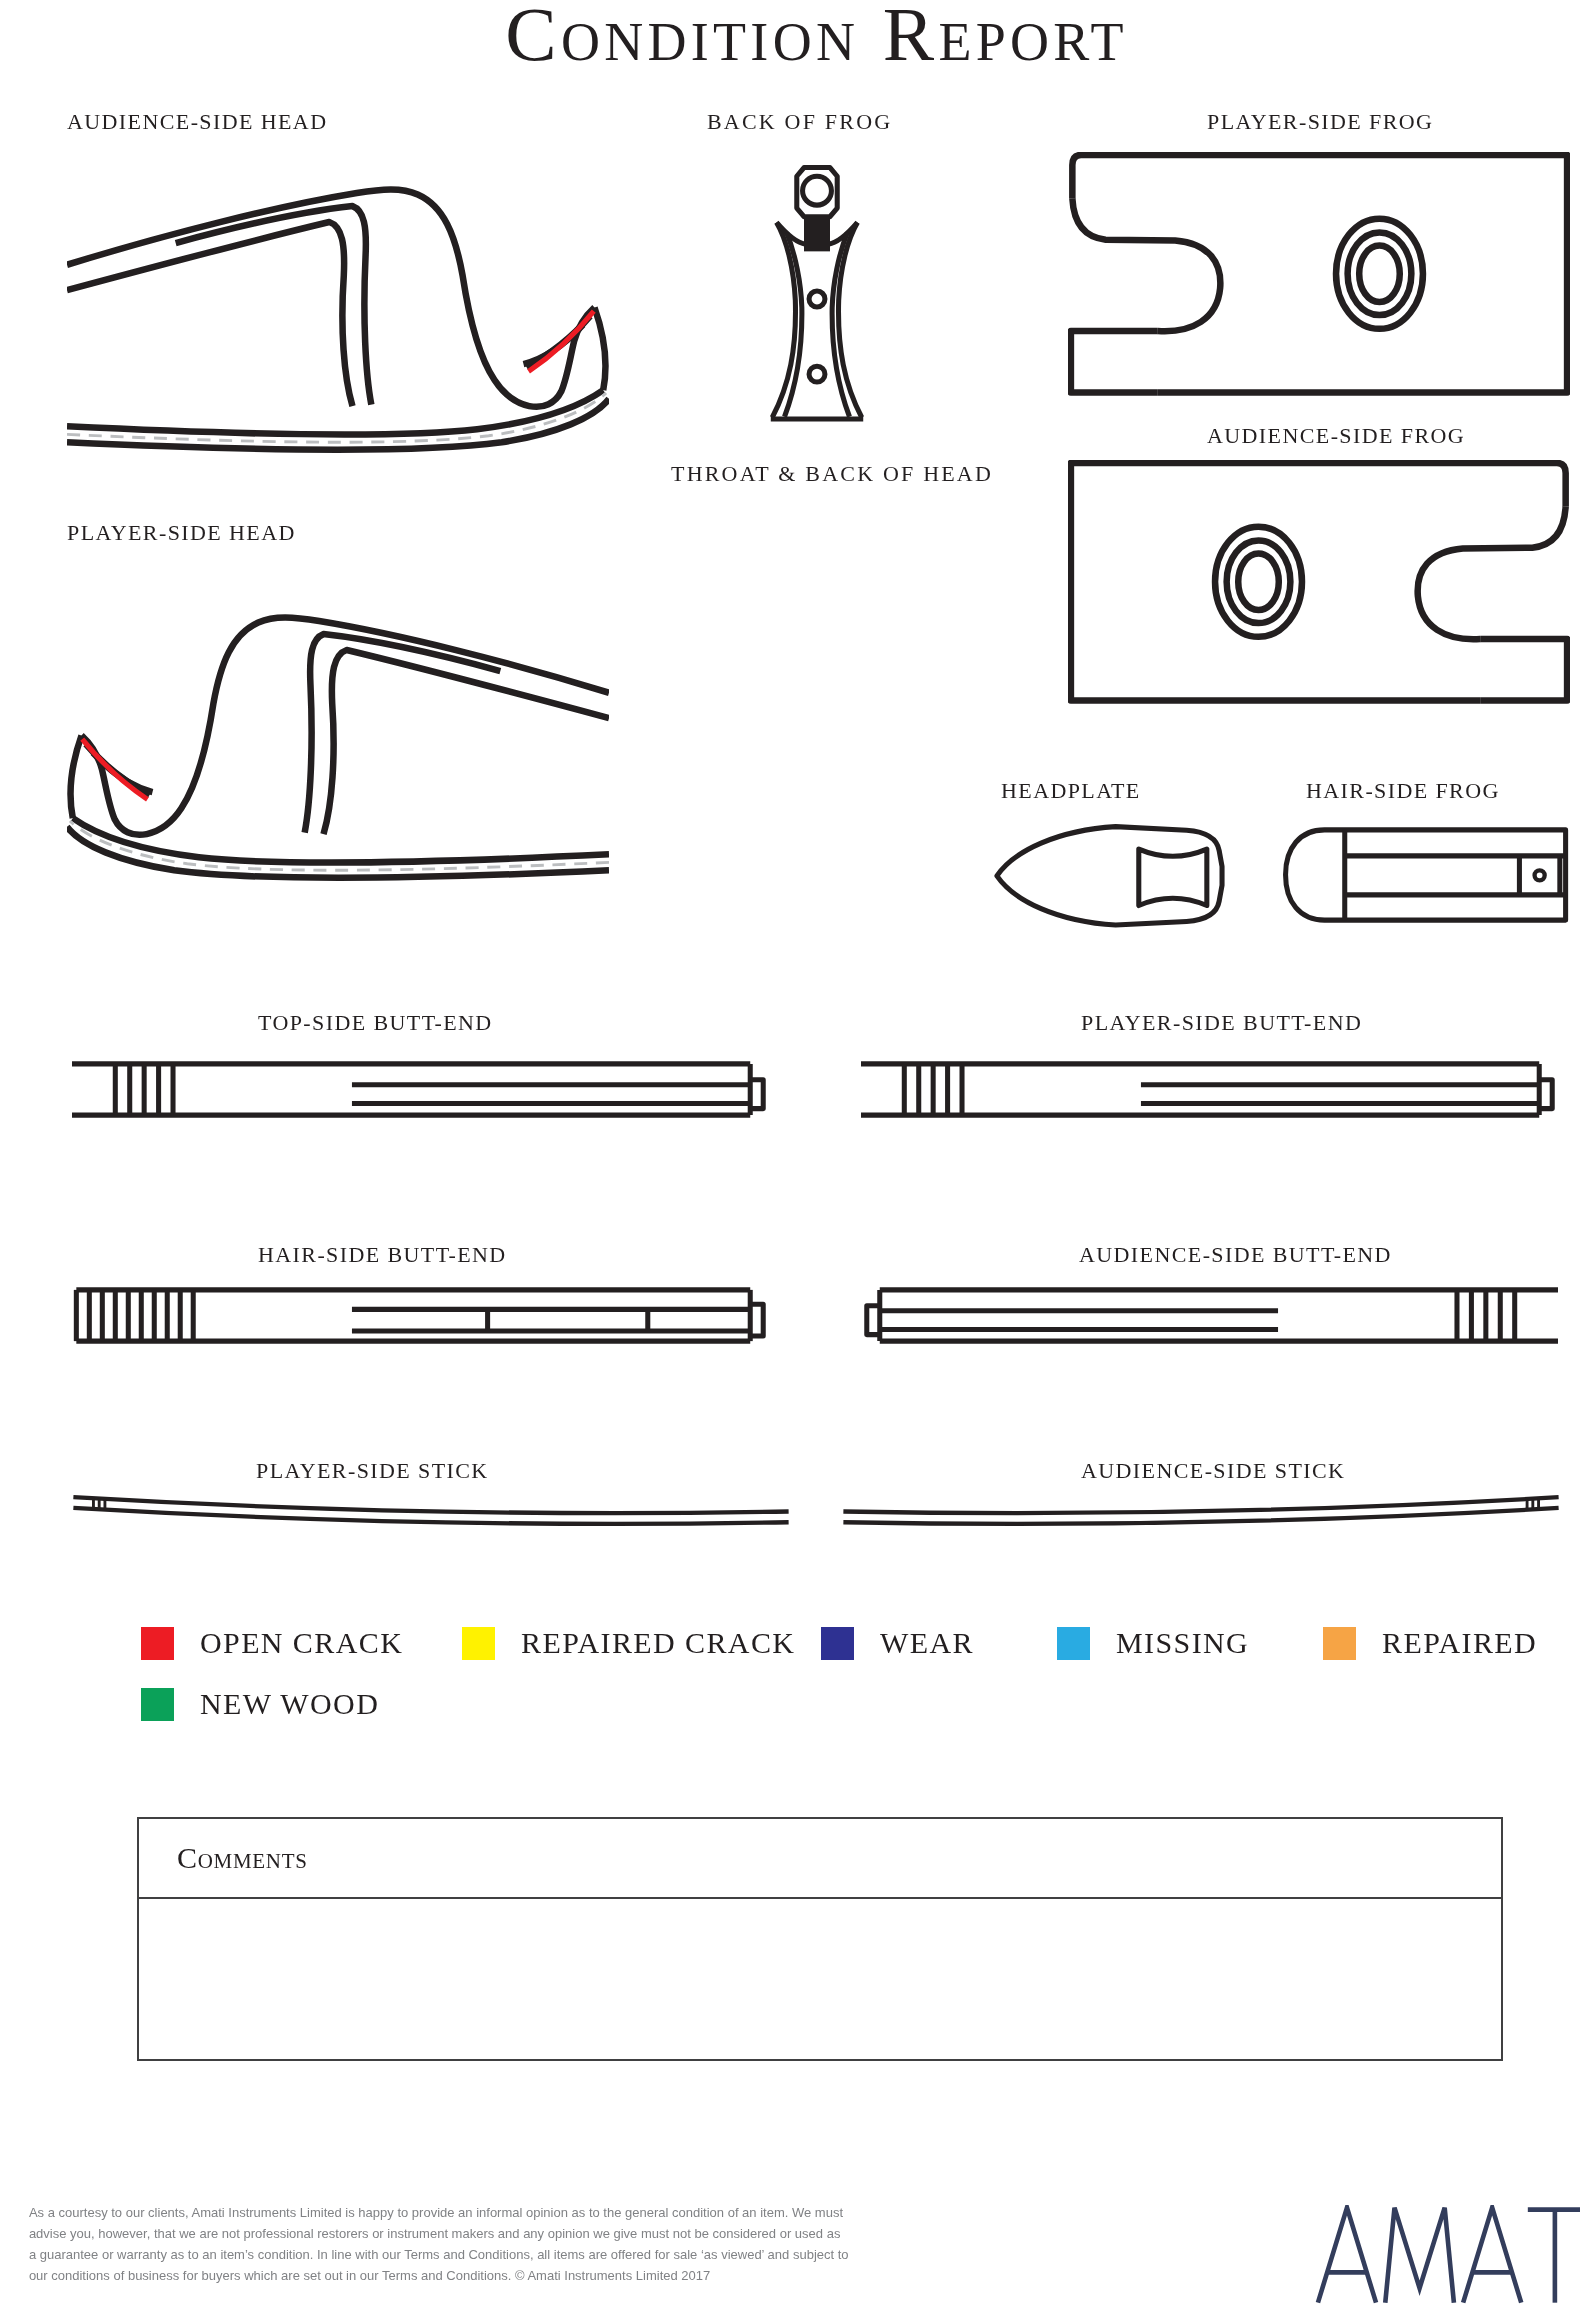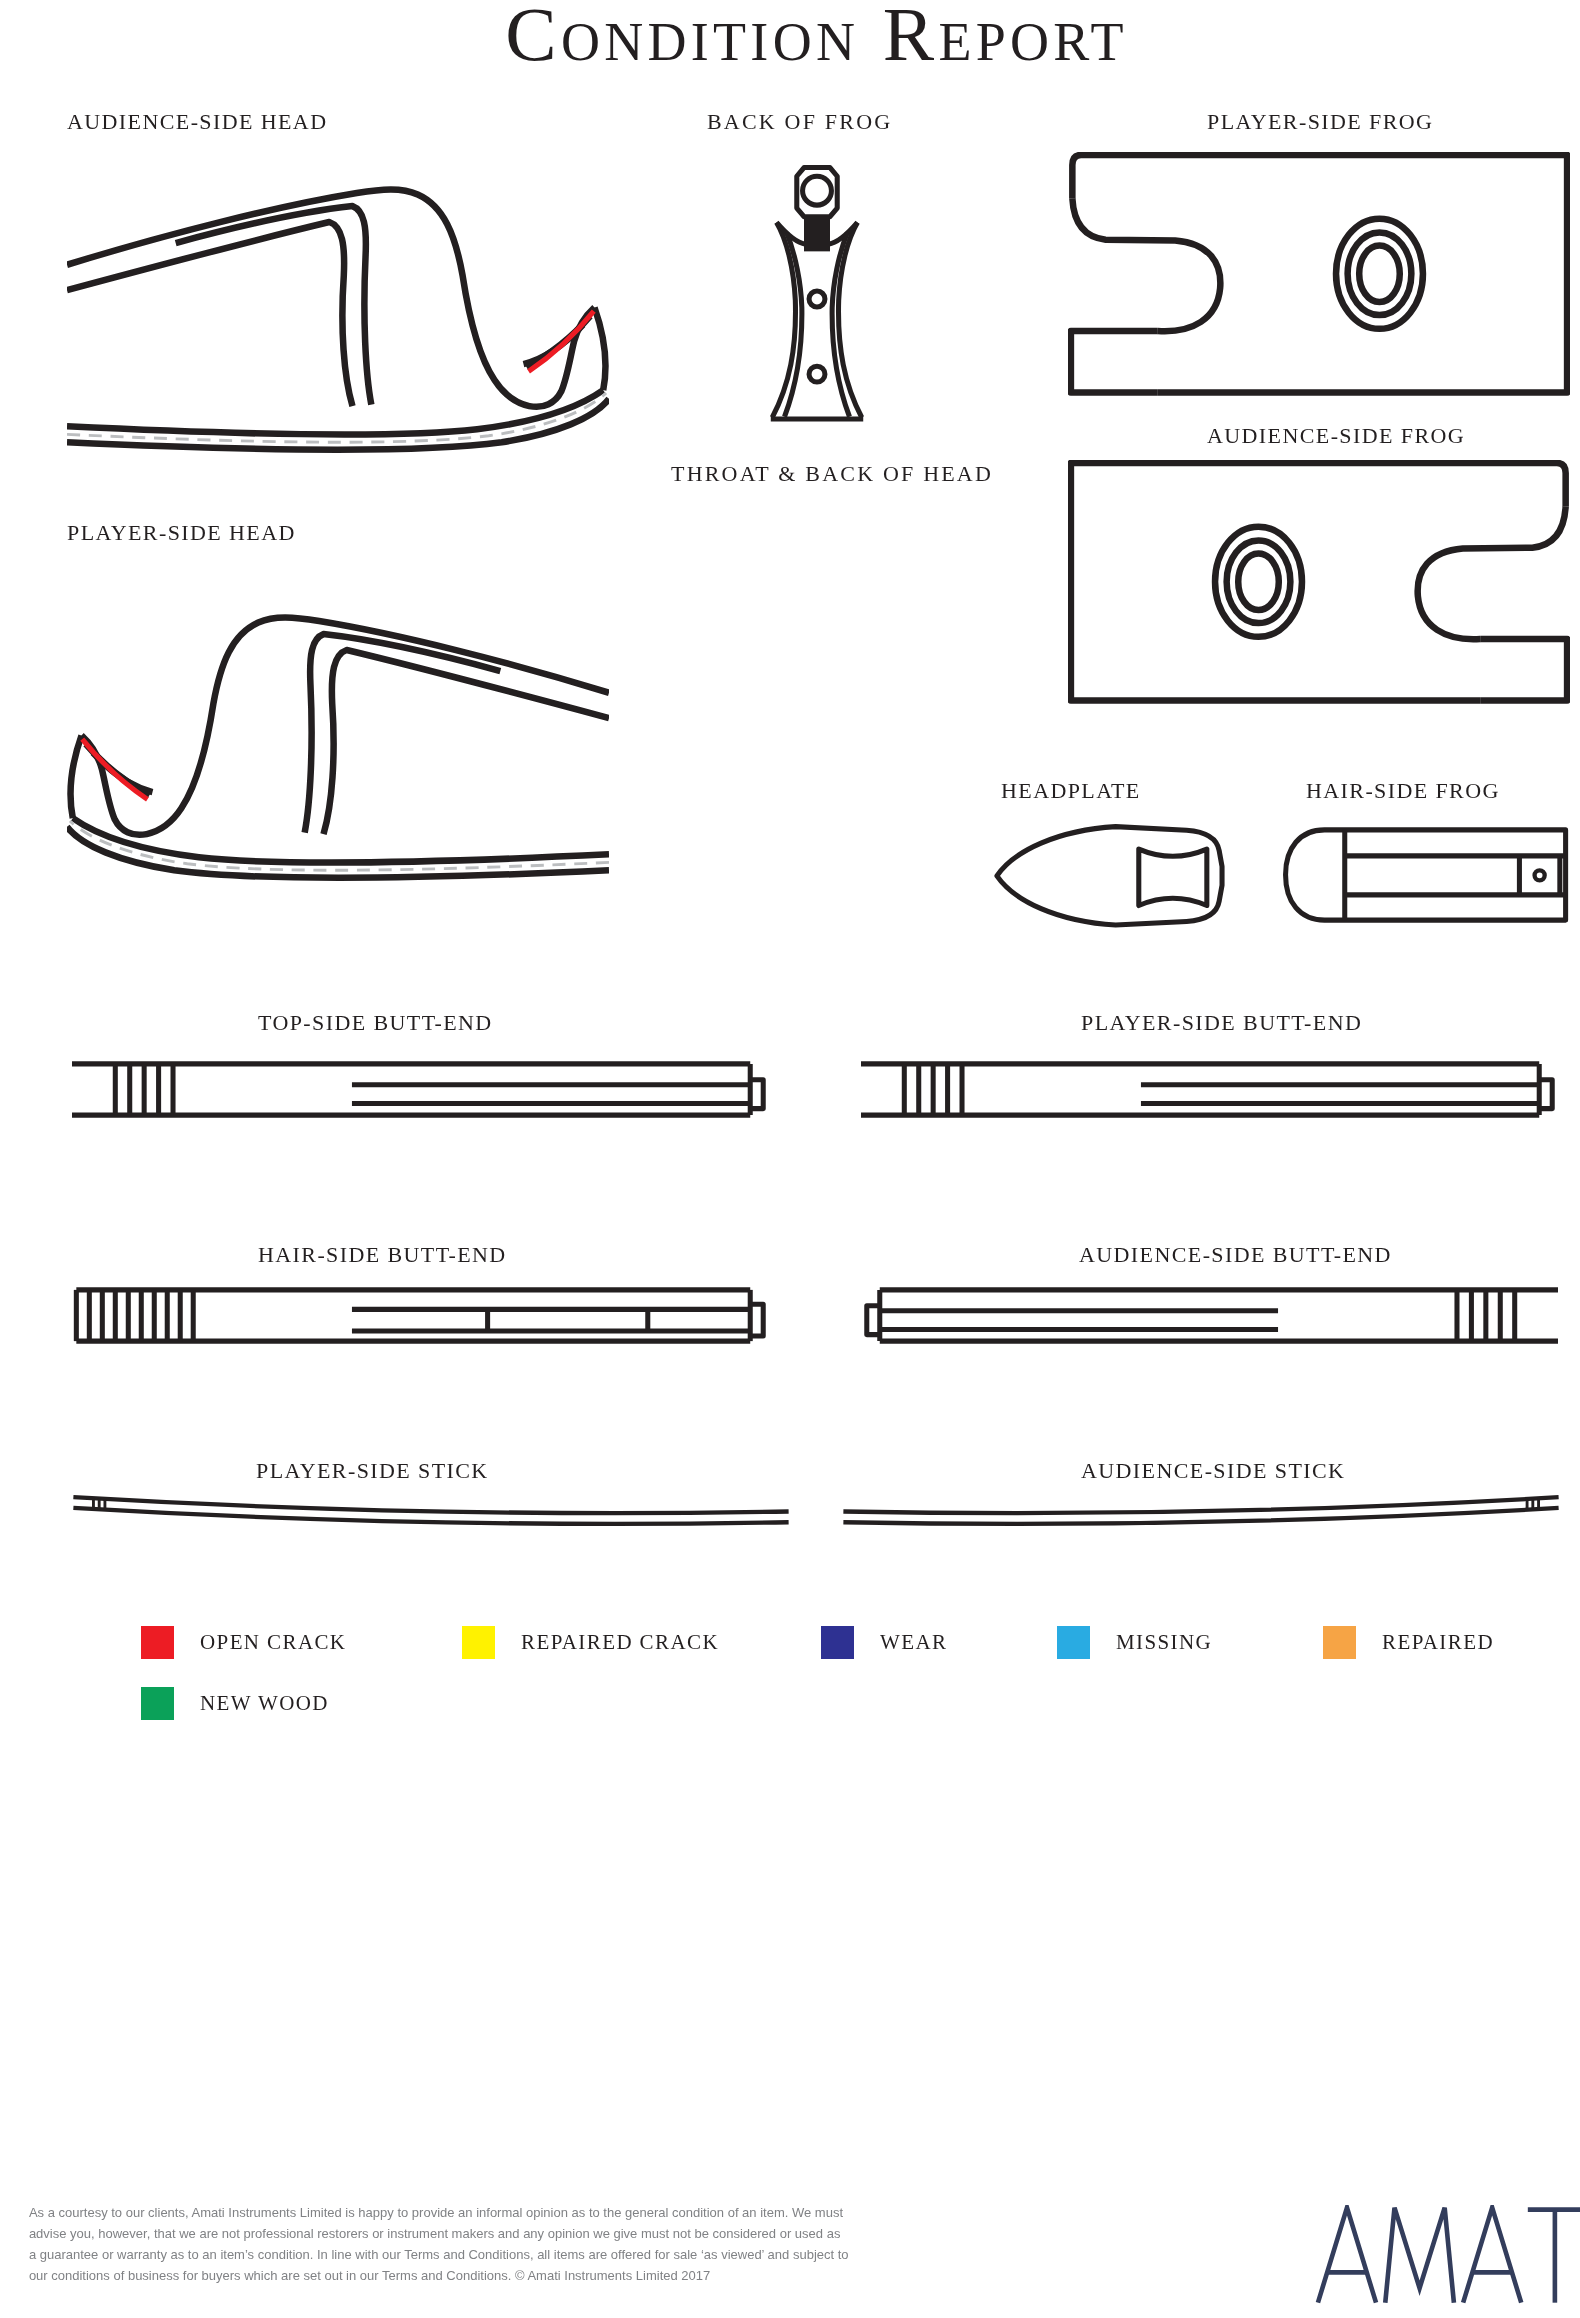--- a/index.html
+++ b/index.html
@@ -8,21 +8,21 @@
   .title{position:absolute;left:0;top:-10px;width:100%;text-align:center;
          font-size:77px;font-variant:small-caps;letter-spacing:4.3px;line-height:1.15;
          font-weight:normal;color:#231F20;white-space:nowrap;}
   .dlabel{position:absolute;font-size:22px;letter-spacing:1.4px;color:#231F20;white-space:nowrap;}
   .c{text-align:left;}
   .r{text-align:left;}
   .wide{letter-spacing:2.2px;}
   svg.draw{position:absolute;overflow:visible;}
   .legend-item{position:absolute;display:flex;align-items:center;gap:26px;}
   .swatch{display:inline-block;width:33px;height:33px;}
-  .legend-label{font-size:21px;letter-spacing:1.4px;color:#231F20;white-space:nowrap;}
+  .legend-label{font-size:30px;letter-spacing:1.4px;color:#231F20;white-space:nowrap;}
   .comments-box{position:absolute;left:111px;top:1817px;width:1362px;height:240px;
                 border:2.2px solid #404041;background:#ffffff;}
   .comments-header{height:78px;border-bottom:2.2px solid #404041;position:relative;}
   .comments-title{position:absolute;left:38px;top:22px;font-size:30px;font-variant:small-caps;
                   letter-spacing:0.7px;color:#231F20;}
   .comments-input{width:100%;height:158px;}
   .footer-text{position:absolute;left:2.9px;top:2202px;font-family:"Liberation Sans",sans-serif;
                font-size:13px;line-height:21px;color:#808285;}
   .footer-text div{white-space:nowrap;}
   .logo-svg{position:absolute;left:1289px;top:2205px;}
@@ -215,20 +215,26 @@
   </div>
   <div class="legend-item" style="left:1297px;top:1626px">
     <span class="swatch" style="background: rgb(246, 164, 69);"></span>
     <span class="legend-label">REPAIRED</span>
   </div>
   <div class="legend-item" style="left:115px;top:1687px">
     <span class="swatch" style="background: rgb(11, 161, 89);"></span>
     <span class="legend-label">NEW WOOD</span>
   </div>
 
+  <div class="comments-box">
+    <div class="comments-header">
+      <div class="comments-title">Comments</div>
+    </div>
+    <div class="comments-input"></div>
+  </div>
 
   <div class="footer-text">
     <div>As a courtesy to our clients, Amati Instruments Limited is happy to provide an informal opinion as to the general condition of an item. We must</div>
     <div>advise you, however, that we are not professional restorers or instrument makers and any opinion we give must not be considered or used as</div>
     <div>a guarantee or warranty as to an item’s condition. In line with our Terms and Conditions, all items are offered for sale ‘as viewed’ and subject to</div>
     <div>our conditions of business for buyers which are set out in our Terms and Conditions. © Amati Instruments Limited 2017</div>
   </div>
 
   <svg class="logo-svg" width="291" height="99" viewBox="0 0 440 150" role="img" aria-label="AMATI">
     <g fill="none" stroke="#333D5C" stroke-width="7">

